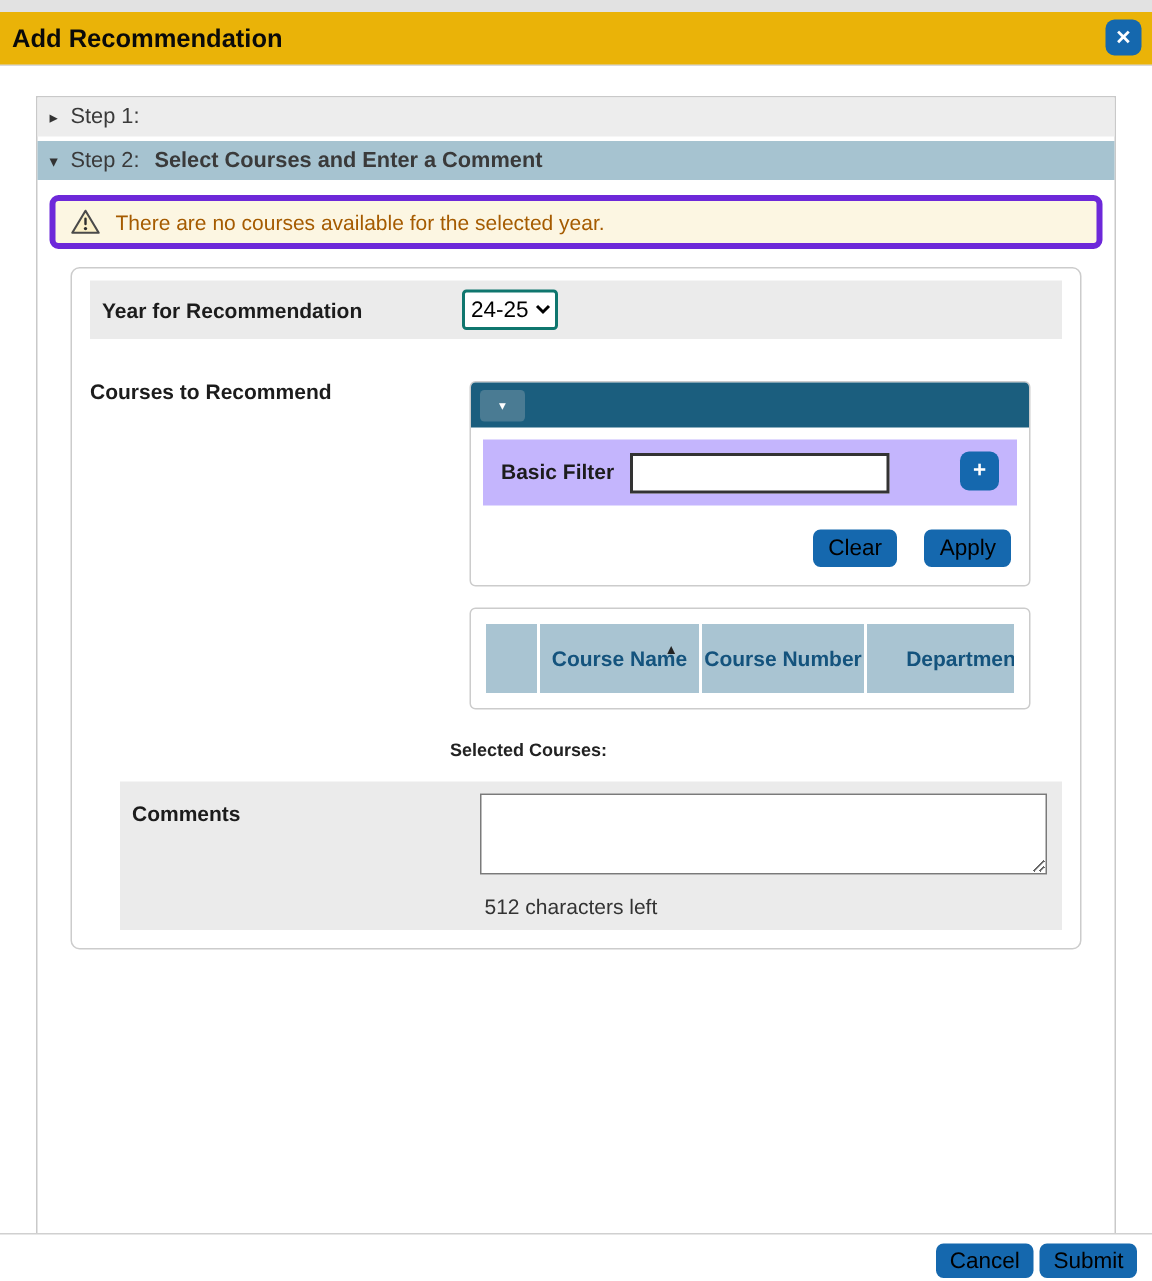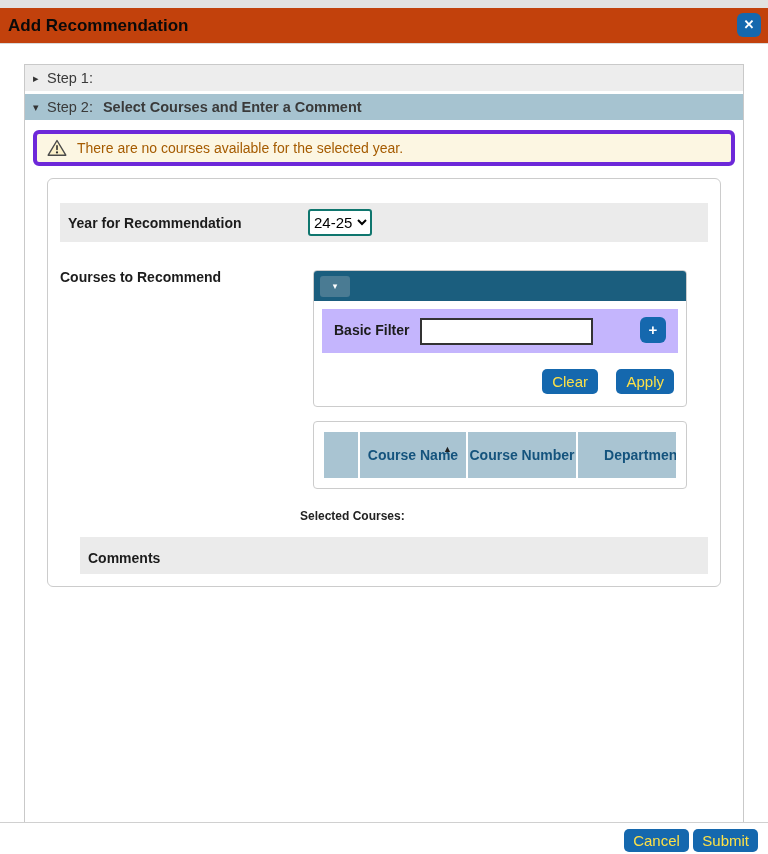--- a/index.html
+++ b/index.html
@@ -5,21 +5,21 @@
   * { box-sizing: border-box; margin: 0; padding: 0; }
   html, body {
     width: 768px; height: 854px; overflow: hidden;
     background: #ffffff;
     font-family: "Liberation Sans", "DejaVu Sans", sans-serif;
     color: #222;
   }
   
   .top-strip { height: 8px; background: #e2e2e2; }
   .dlg-header {
-    position: relative; height: 36px; background: #c2410c;
+    position: relative; height: 36px; background: #eab308;
     border-bottom: 1px solid #d9d9d9;
     display: flex; align-items: center; padding: 0 8px;
   }
   .dlg-title { font-size: 17px; font-weight: bold; color: #0a0a0a; }
   .close-btn {
     position: absolute; right: 7px; top: 5px;
     width: 24px; height: 24px; border: none; border-radius: 6px;
     background: #1568ae; color: #fff; font-weight: bold; font-size: 13px;
     line-height: 24px; text-align: center; cursor: pointer;
     font-family: "Liberation Sans", sans-serif;
@@ -52,21 +52,21 @@
     margin: 12px 14px 0 14px;
     border: 1px solid #cccccc; border-radius: 6px;
     padding: 8px 12px 12px 12px; background: #fff;
   }
   .form-row { display: flex; align-items: flex-start; }
   .gray-row { background: #ebebeb; padding: 6px 8px; }
   .lbl { font-size: 14px; font-weight: bold; color: #1c1c1c; }
   .label-col { width: 240px; flex: 0 0 240px; padding-top: 5px; }
   .control-col { flex: 1; min-width: 0; }
   
-  .year-row { align-items: center; margin-top: 16px; }
+  .year-row { align-items: center; }
   .year-row .label-col { padding-top: 0; }
   .year-select {
     width: 64px; height: 27px; font-size: 15px;
     border: 2px solid #0f766e; border-radius: 3px; background: #fff;
     font-family: "Liberation Sans", sans-serif;
   }
   
   .courses-row { margin-top: 22px; }
   .filter-panel {
     width: 374px; margin-left: 13px; margin-top: 6px;
@@ -94,21 +94,21 @@
   }
   .add-btn {
     margin-left: auto; width: 26px; height: 26px; border: none;
     border-radius: 6px; background: #1568ae; color: #fff;
     font-size: 15px; font-weight: bold; line-height: 26px; text-align: center;
     cursor: pointer;
   }
   .filter-actions { margin-top: 16px; text-align: right; padding-right: 4px; }
   .btn-blue {
     display: inline-block; border: none; border-radius: 5px;
-    background: #1568ae; color: #fde047; font-size: 15px;
+    background: #1568ae; color: #000000; font-size: 15px;
     padding: 4px 10px; cursor: pointer;
     font-family: "Liberation Sans", sans-serif;
   }
   .filter-actions .btn-blue { margin-left: 14px; }
   
   .table-panel {
     width: 374px; margin-left: 13px; margin-top: 14px;
     border: 1px solid #ccc; border-radius: 4px; background: #fff;
     padding: 10px;
   }
@@ -234,20 +234,24 @@
               </div>
             </div>
           </div>
 
           <div class="selected-courses">Selected Courses:</div>
         </div>
       </div>
 
       <div class="form-row gray-row comments-row">
         <div class="label-col lbl">Comments</div>
+        <div class="control-col">
+          <textarea class="comments-textarea" style=""></textarea>
+          <div class="chars-left">512 characters left</div>
+        </div>
       </div>
 
     </div>
   </div>
 </div>
 
 <div class="footer">
   <button class="btn-blue">Cancel</button>
   <button class="btn-blue">Submit</button>
 </div>

